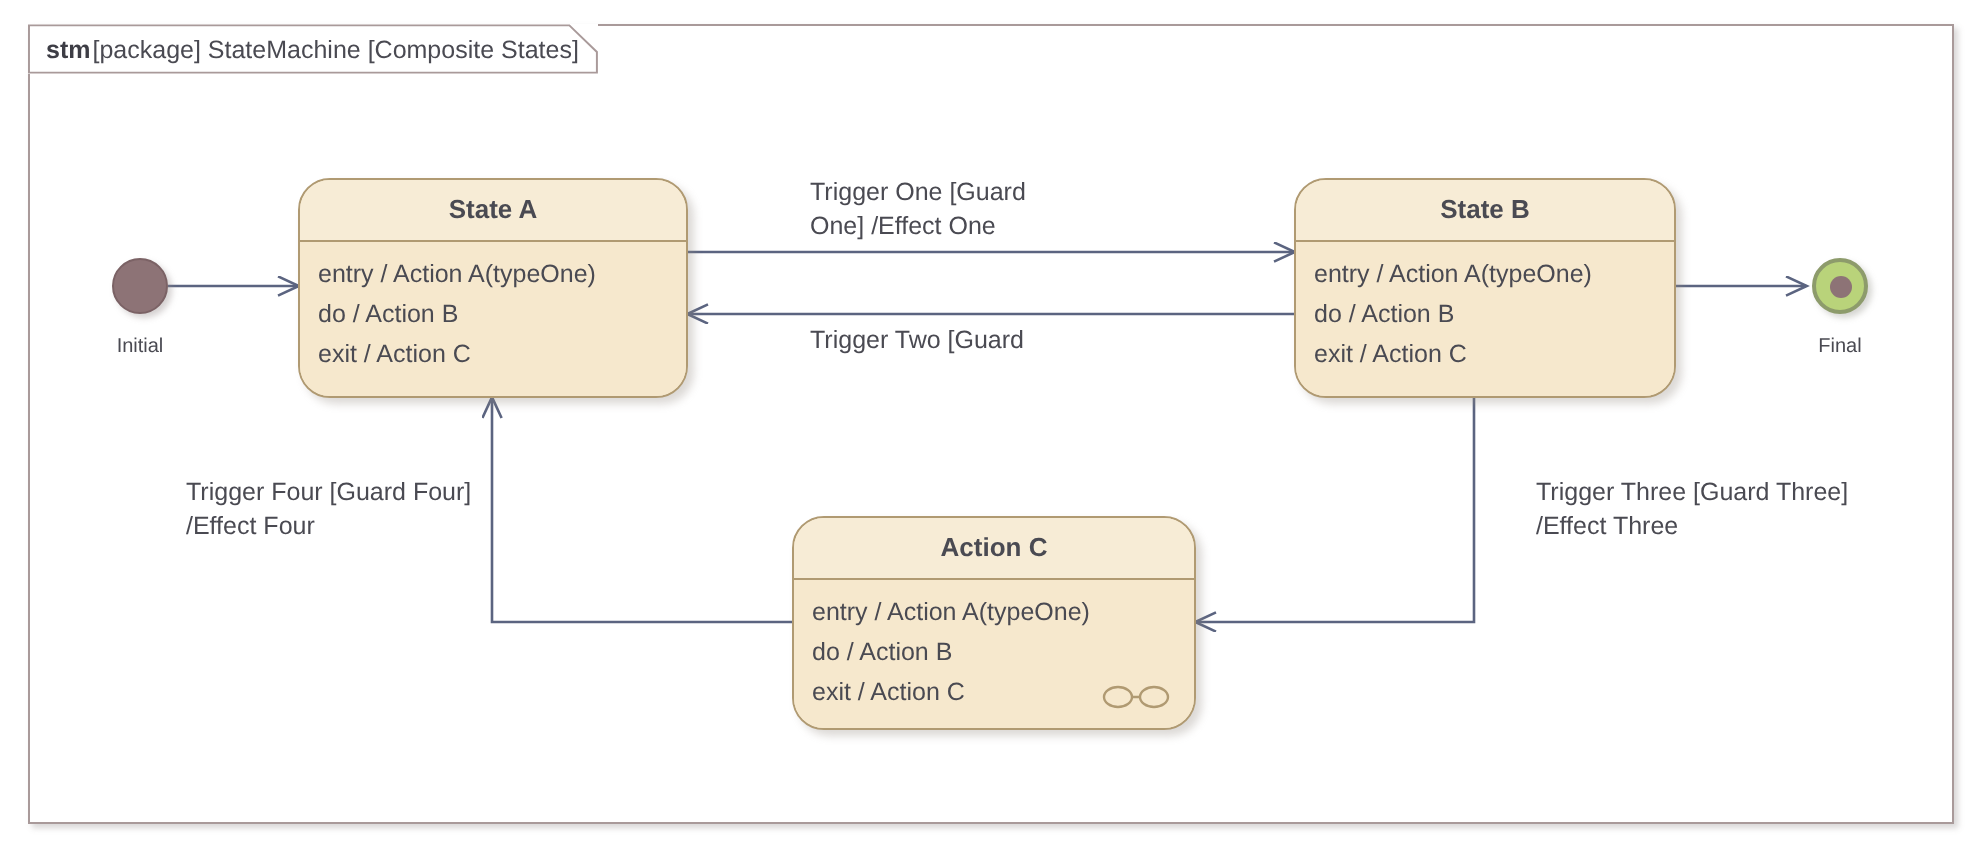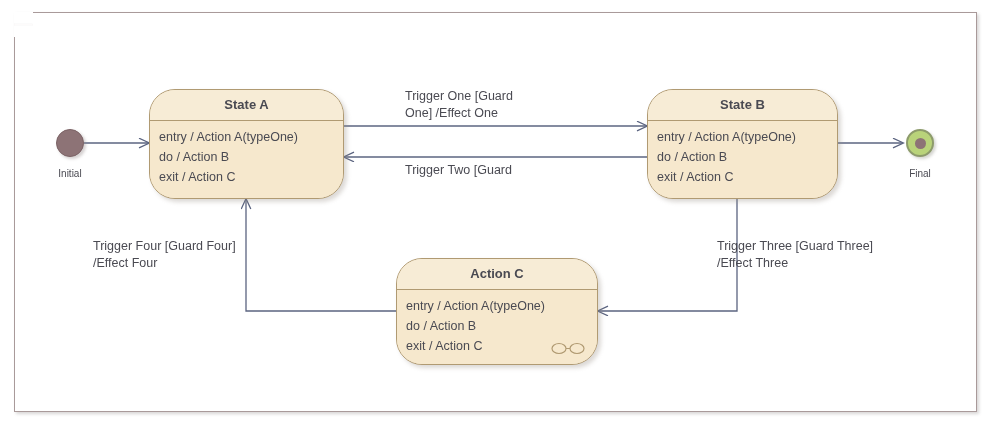--- a/index.html
+++ b/index.html
@@ -71,21 +71,21 @@
     width: 993px;
     height: 430px;
     pointer-events: none;
   }
 
   
   .state {
     position: absolute;
     box-sizing: border-box;
     border: 1px solid #b09a72;
-    border-radius: 26px;
+    border-radius: 16px;
     background: #f7ecd6;
     box-shadow: 3px 3px 4px rgba(150,140,130,0.33);
     overflow: hidden;
   }
   .state-title {
     height: 30px;
     line-height: 30px;
     text-align: center;
     font-size: 13px;
     font-weight: bold;
@@ -170,20 +170,24 @@
 <body>
 
 <div id="canvas">
 
   <div class="frame"></div>
 
   <div class="frame-tab">
     <svg class="tab-bg" width="290" height="25" viewBox="0 0 290 25">
       <path d="M0.5,0.5 H275 L289,14 V24.5 H0.5 Z" fill="#ffffff" stroke="#a99a9a" stroke-width="1"></path>
     </svg>
+    <span class="tab-text">
+      <span class="tab-kind">stm</span>
+      <span class="tab-rest">[package] StateMachine [Composite States]</span>
+    </span>
   </div>
 
   <svg class="wires" viewBox="0 0 993 430">
     <defs>
       <marker id="openArrow" markerWidth="13" markerHeight="13" refX="11" refY="5.2" orient="auto" markerUnits="userSpaceOnUse">
         <path d="M1,0.4 L11.4,5.2 L1,10" fill="none" stroke="#5b6480" stroke-width="1.3"></path>
       </marker>
     </defs>
 
     <line x1="84" y1="143" x2="149" y2="143" stroke="#5b6480" stroke-width="1.3" marker-end="url(#openArrow)"></line>
@@ -239,21 +243,21 @@
 
   <div class="edge-label" style="left:405px; top:88px; width:180px;">
     <div>Trigger One [Guard</div>
     <div>One] /Effect One</div>
   </div>
 
   <div class="edge-label" style="left:405px; top:162px; width:180px;">
     <div>Trigger Two [Guard</div>
   </div>
 
-  <div class="edge-label" style="left:717px; top:238px; width:190px;">
+  <div class="edge-label" style="left:768px; top:238px; width:190px;">
     <div>Trigger Three [Guard Three]</div>
     <div>/Effect Three</div>
   </div>
 
   <div class="edge-label" style="left:93px; top:238px; width:180px;">
     <div>Trigger Four [Guard Four]</div>
     <div>/Effect Four</div>
   </div>
 
 </div>

